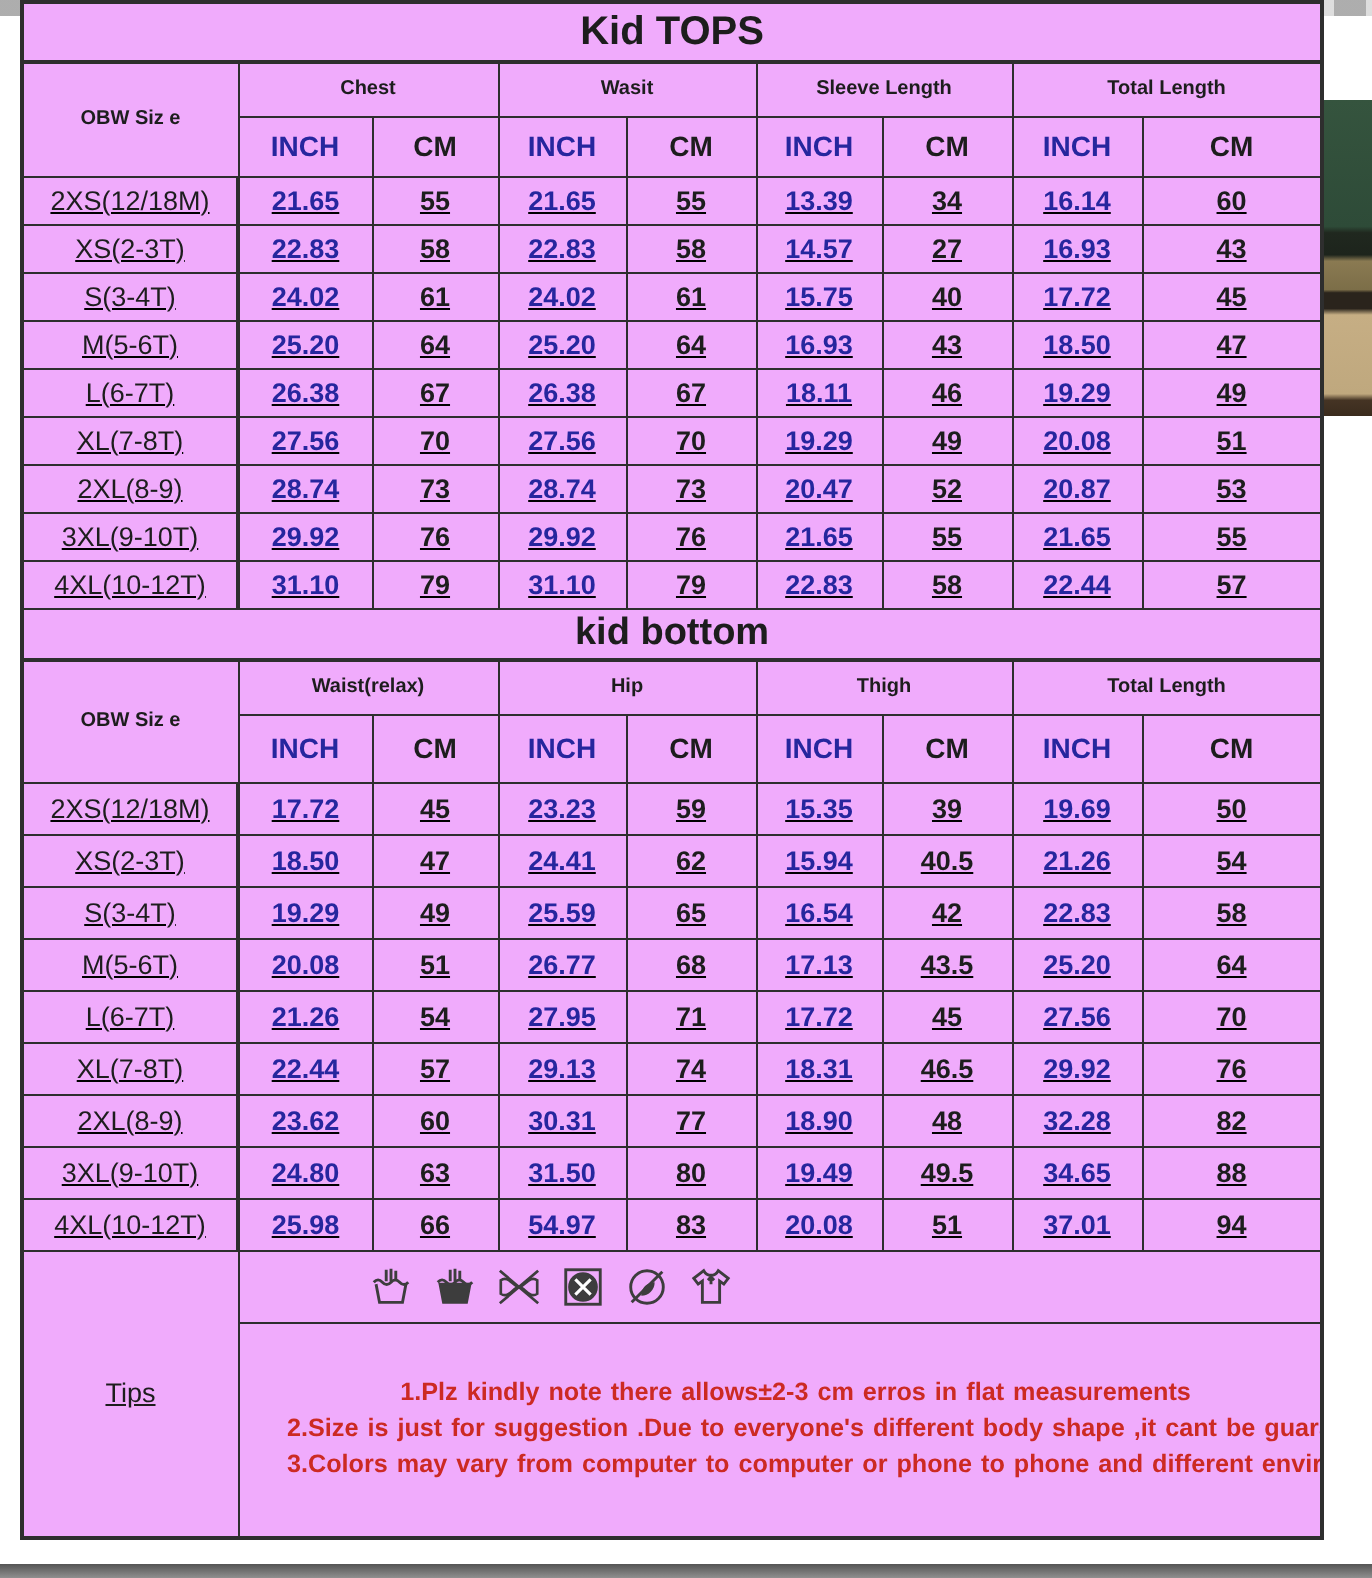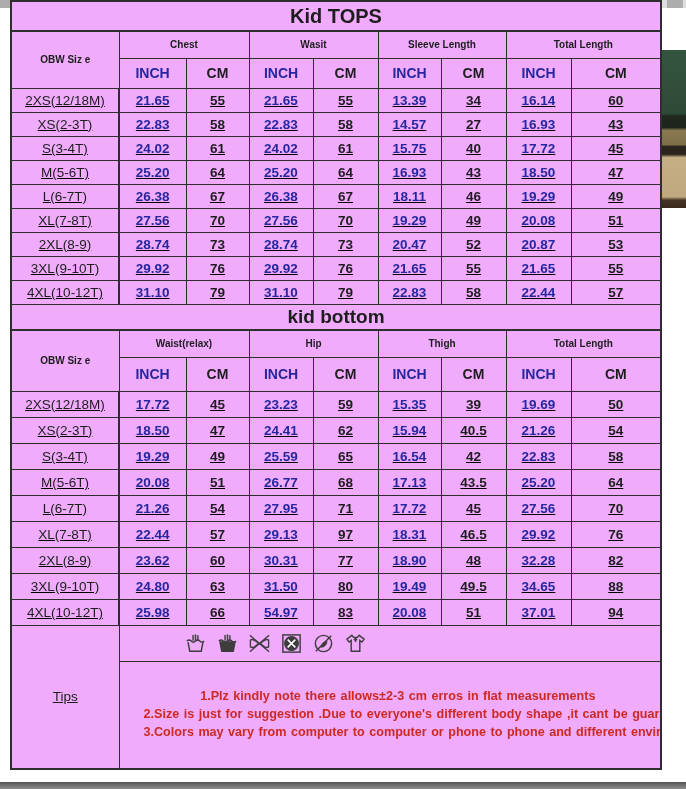--- a/index.html
+++ b/index.html
@@ -324,21 +324,21 @@
         <td class="inch-cell">17.72</td>
         <td class="cm-cell">45</td>
         <td class="inch-cell">27.56</td>
         <td class="cm-cell">70</td>
       </tr>
       <tr>
         <td class="size-cell">XL(7-8T)</td>
         <td class="inch-cell">22.44</td>
         <td class="cm-cell">57</td>
         <td class="inch-cell">29.13</td>
-        <td class="cm-cell">97</td>
+        <td class="cm-cell">74</td>
         <td class="inch-cell">18.31</td>
         <td class="cm-cell">46.5</td>
         <td class="inch-cell">29.92</td>
         <td class="cm-cell">76</td>
       </tr>
       <tr>
         <td class="size-cell">2XL(8-9)</td>
         <td class="inch-cell">23.62</td>
         <td class="cm-cell">60</td>
         <td class="inch-cell">30.31</td>

